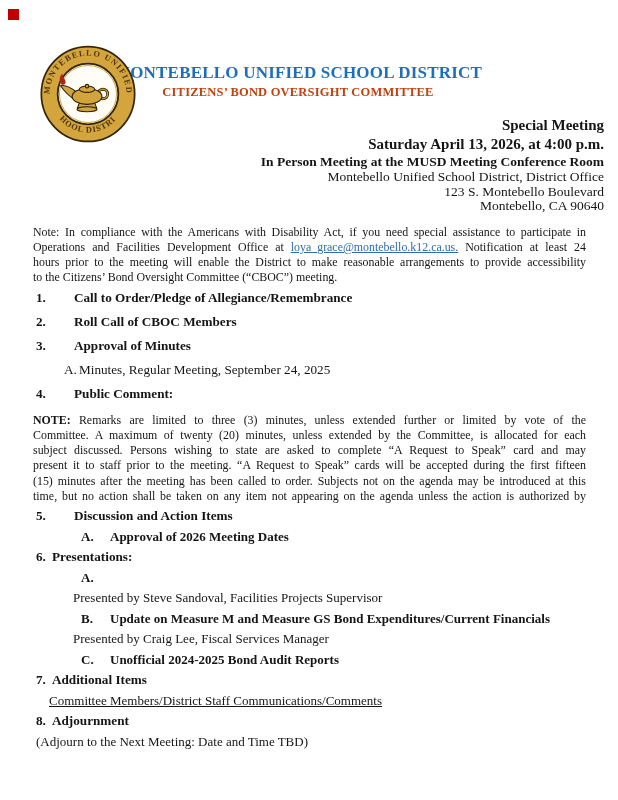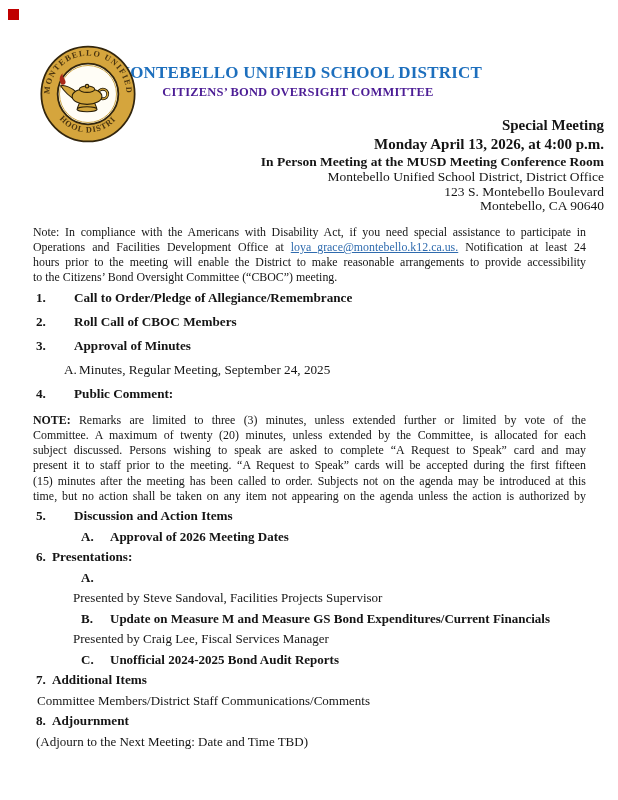--- a/index.html
+++ b/index.html
@@ -8,21 +8,21 @@
     font-family:"Liberation Serif","DejaVu Serif",serif; color:#151515;
     overflow:hidden;
   }
   .red-marker { position:absolute; left:8px; top:9px; width:11px; height:11px; background:#c00000; }
   .seal { position:absolute; left:40px; top:45px; width:96px; height:98px; }
   .ringtext  { font-family:"Liberation Serif",serif; font-size:8.6px; font-weight:bold; fill:#4a340f; letter-spacing:1.4px; }
   .ringtext2 { font-family:"Liberation Serif",serif; font-size:8.6px; font-weight:bold; fill:#4a340f; letter-spacing:0.9px; }
 
   .header-text { padding-top:62px; text-align:center; padding-right:22px; }
   .district  { font-size:17px;   font-weight:bold; color:#1d6fbd; line-height:21px; letter-spacing:0.2px; }
-  .committee { font-size:12.5px; font-weight:bold; color:#4c1d95; line-height:16px; margin-top:1px; letter-spacing:0.2px; }
+  .committee { font-size:12.5px; font-weight:bold; color:#c2410c; line-height:16px; margin-top:1px; letter-spacing:0.2px; }
 
   .meeting-block { margin-top:16px; text-align:right; padding-right:14px; }
   .m-title, .m-datetime { font-size:15px; font-weight:bold; line-height:19px; }
   .m-location { font-size:13.5px; font-weight:bold; line-height:16px; }
   .m-org, .m-address, .m-city { font-size:13.5px; line-height:14.5px; }
 
   .body-col { margin:0 32px 0 33px; }
 
   .para { font-size:11.9px; }
   .jl { display:block; white-space:nowrap; overflow:hidden; text-align:justify; text-align-last:justify; line-height:15.3px; }
@@ -42,21 +42,21 @@
 
   .items58 { margin-top:3px; }
   .items58 > div { line-height:16px; margin-top:4.5px; white-space:nowrap; }
   .r5 { display:flex; margin-left:3px; font-weight:bold; font-size:13.2px; }
   .r5 .anum { width:38px; }
   .rsub { display:flex; margin-left:48px; font-weight:bold; font-size:13px; }
   .rsub .ltr { width:29px; flex:none; }
   .r678 { display:flex; margin-left:3px; font-weight:bold; font-size:13.2px; }
   .r678 .anum2 { width:16px; flex:none; }
   .presenter { margin-left:40px; font-size:13px; }
-  .detail7 { margin-left:4px; font-size:13px; }
+  .detail7 { margin-left:16px; font-size:13px;text-decoration:underline; }
   .detail8 { margin-left:3px; font-size:13px; }
 </style>
 </head>
 <body>
 
 <div class="page">
 
   <div class="red-marker"></div>
 
   <svg class="seal" viewBox="0 0 100 100" aria-hidden="true">
@@ -84,21 +84,21 @@
     </g>
   </svg>
 
   <div class="header-text">
     <div class="district">MONTEBELLO UNIFIED SCHOOL DISTRICT</div>
     <div class="committee">CITIZENS’ BOND OVERSIGHT COMMITTEE</div>
   </div>
 
   <div class="meeting-block">
     <div class="m-title">Special Meeting</div>
-    <div class="m-datetime">Monday April 13, 2026, at 4:00 p.m.</div>
+    <div class="m-datetime">Saturday April 13, 2026, at 4:00 p.m.</div>
     <div class="m-location">In Person Meeting at the MUSD Meeting Conference Room</div>
     <div class="m-org">Montebello Unified School District, District Office</div>
     <div class="m-address">123 S. Montebello Boulevard</div>
     <div class="m-city">Montebello, CA 90640</div>
   </div>
 
   <div class="body-col">
 
     <div class="para ada">
       <span class="jl">Note: In compliance with the Americans with Disability Act, if you need special assistance to participate in</span>
@@ -129,21 +129,21 @@
       </div>
       <div class="arow">
         <span class="anum">4.</span>
         <span>Public Comment:</span>
       </div>
     </div>
 
     <div class="para speaknote">
       <span class="jl"><b>NOTE:</b> <span>Remarks are limited to three (3) minutes, unless extended further or limited by vote of the</span></span>
       <span class="jl">Committee. A maximum of twenty (20) minutes, unless extended by the Committee, is allocated for each</span>
-      <span class="jl">subject discussed. Persons wishing to speak are asked to complete “A Request to Speak” card and may</span>
+      <span class="jl">subject discussed. Persons wishing to state are asked to complete “A Request to Speak” card and may</span>
       <span class="jl">present it to staff prior to the meeting.  “A Request to Speak” cards will be accepted during the first fifteen</span>
       <span class="jl">(15) minutes after the meeting has been called to order.  Subjects not on the agenda may be introduced at this</span>
       <span class="jl">time, but no action shall be taken on any item not appearing on the agenda unless the action is authorized by</span>
     </div>
 
     <div class="items58">
       <div class="r5">
         <span class="anum">5.</span>
         <span>Discussion and Action Items</span>
       </div>

